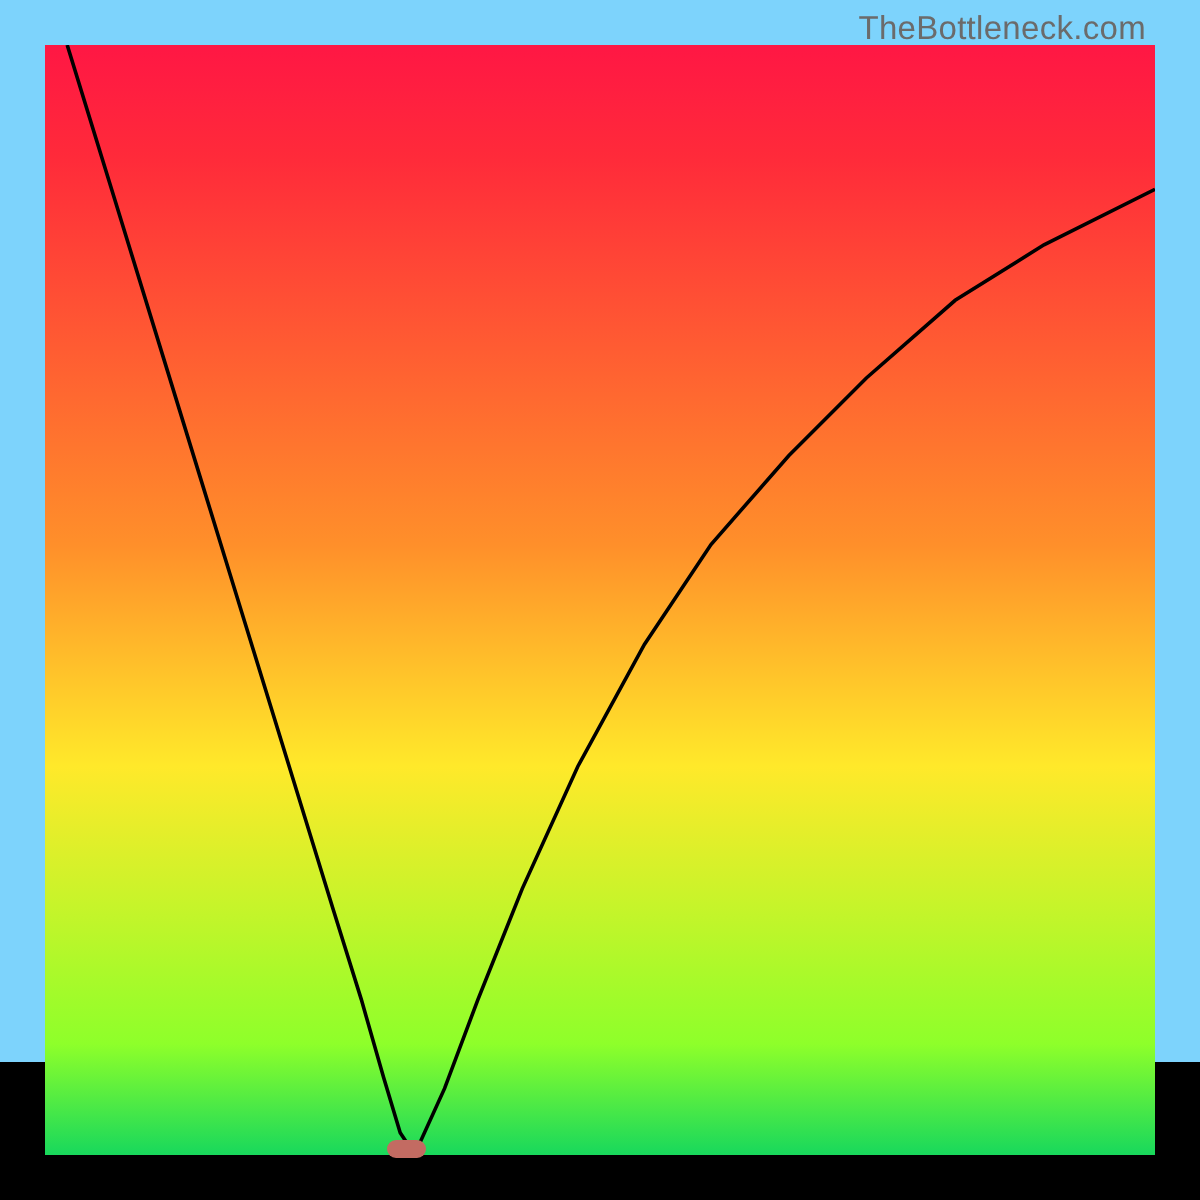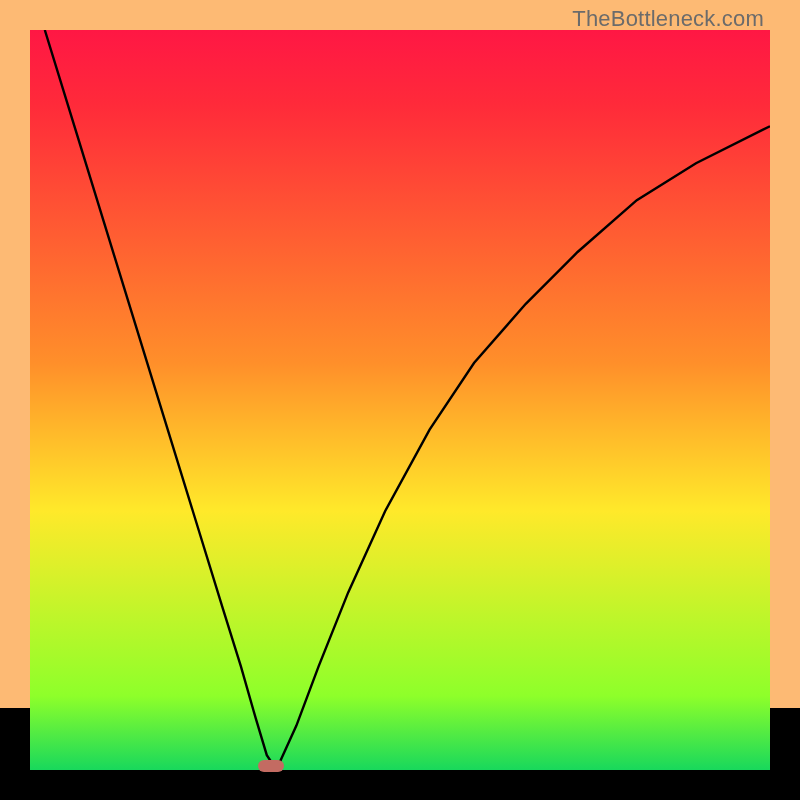--- a/index.html
+++ b/index.html
@@ -10,21 +10,21 @@
     background: #000;
     overflow: hidden;
     font-family: Arial, Helvetica, sans-serif;
   }
   .frame {
     position: absolute;
     left: 0;
     top: 0;
     width: 800px;
     height: 708px;
-    background: #fdba74;
+    background: #7dd3fc;
   }
   .plot {
     position: absolute;
     left: 30px;
     top: 30px;
     width: 740px;
     height: 740px;
     background: linear-gradient(
       to bottom,
       var(--c-top) 0%,

